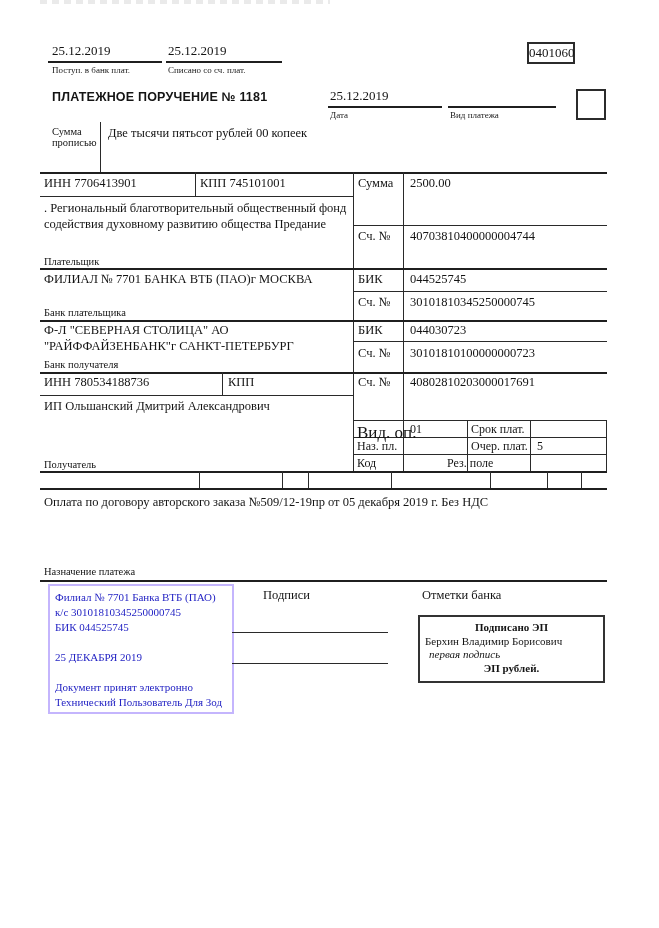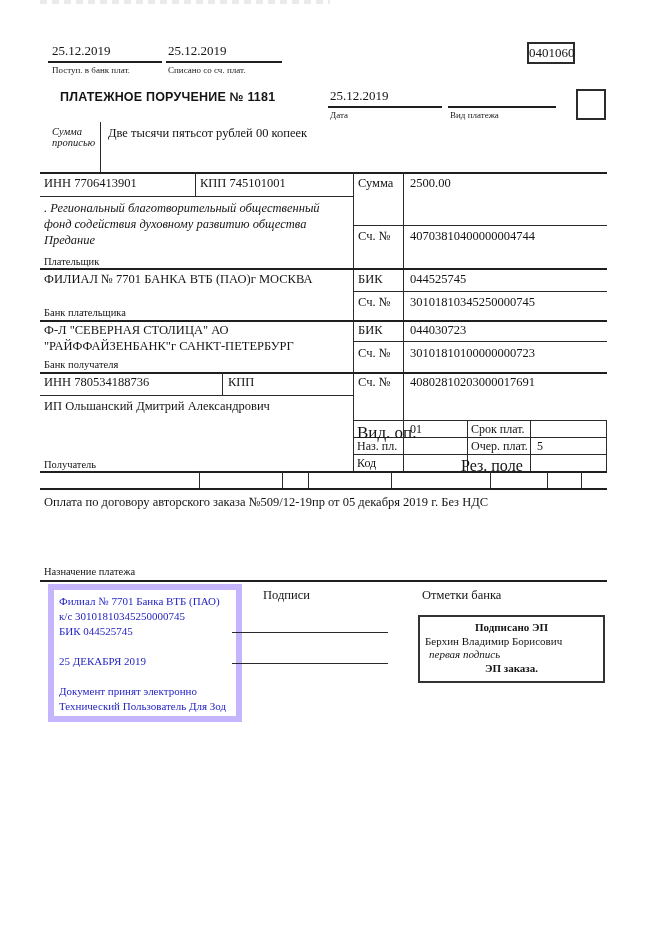--- a/index.html
+++ b/index.html
@@ -7,32 +7,32 @@
     position:relative;
     width:659px;height:928px;
     background:#ffffff;
     font-family:"Liberation Serif","DejaVu Serif",serif;
     color:#141414;
     overflow:hidden;
   }
   .t{position:absolute;font-size:12.5px;white-space:nowrap;line-height:1.15;}
   .sm{position:absolute;font-size:9px;white-space:nowrap;color:#1a1a1a;}
   .lbl{position:absolute;font-size:10.5px;white-space:nowrap;}
-  .wrap{white-space:normal;font-style:italic;}
+  .wrap{white-space:normal;}
   .hl{position:absolute;background:#2a2a2a;height:1px;}
   .hl2{position:absolute;background:#1f1f1f;height:2px;}
   .vl{position:absolute;background:#2a2a2a;width:1px;}
   .box{position:absolute;border:2px solid #2b2b2b;background:#fff;}
   .title{
     position:absolute;font-family:"Liberation Sans","DejaVu Sans",sans-serif;
     font-weight:bold;font-size:12.5px;white-space:nowrap;letter-spacing:.2px;
   }
   .stamp{
     position:absolute;left:48px;top:584px;width:172px;height:118px;
-    border:6px solid #c4b5fd;color:#2424c4;
+    border:2px solid #c4b5fd;color:#2424c4;
     font-size:11px;line-height:15px;padding:4px 5px;
   }
   .stamp div{white-space:normal;}
   .gap{height:15px;}
   .esign{position:absolute;left:418px;top:615px;width:173px;height:56px;
     border:2px solid #333;padding:4px 5px;font-size:11px;line-height:13.5px;}
   .esign .c{text-align:center;}
   .b{font-weight:bold;}
   .i{font-style:italic;}
   .artifact{position:absolute;left:40px;top:0;width:290px;height:4px;opacity:.55;
@@ -50,21 +50,21 @@
   <div class="sm" style="left:52px;top:65px">Поступ. в банк плат.</div>
 
   <div class="t" style="left:168px;top:44px;font-size:13px">25.12.2019</div>
   <div class="hl2" style="left:166px;top:61px;width:116px"></div>
   <div class="sm" style="left:168px;top:65px">Списано со сч. плат.</div>
 
   <div class="box" style="left:527px;top:42px;width:44px;height:18px;text-align:left;font-size:13px;line-height:18px">
     <span>0401060</span>
   </div>
 
-  <div class="title" style="left:60px;top:90px">ПЛАТЕЖНОЕ ПОРУЧЕНИЕ № 1181</div>
+  <div class="title" style="left:52px;top:90px">ПЛАТЕЖНОЕ ПОРУЧЕНИЕ № 1181</div>
   <div class="t" style="left:330px;top:89px;font-size:13px">25.12.2019</div>
   <div class="hl2" style="left:328px;top:106px;width:114px"></div>
   <div class="sm" style="left:330px;top:110px">Дата</div>
   <div class="hl2" style="left:448px;top:106px;width:108px"></div>
   <div class="sm" style="left:450px;top:110px">Вид платежа</div>
   <div class="box" style="left:576px;top:89px;width:26px;height:27px"></div>
 
   <div class="lbl wrap" style="left:52px;top:126px;width:46px">Сумма прописью</div>
   <div class="vl" style="left:100px;top:122px;height:50px"></div>
   <div class="t" style="left:108px;top:126px">Две тысячи пятьсот рублей 00 копеек</div>
@@ -120,21 +120,21 @@
   <div class="vl" style="left:467px;top:420px;height:51px"></div>
   <div class="vl" style="left:530px;top:420px;height:51px"></div>
   <div class="vl" style="left:606px;top:420px;height:51px"></div>
   <div class="t" style="left:357px;top:423px;font-size:17px">Вид. оп.</div>
   <div class="t" style="left:410px;top:423px;font-size:12px">01</div>
   <div class="t" style="left:471px;top:423px;font-size:12px">Срок плат.</div>
   <div class="t" style="left:357px;top:440px;font-size:12px">Наз. пл.</div>
   <div class="t" style="left:471px;top:440px;font-size:12px">Очер. плат.</div>
   <div class="t" style="left:537px;top:440px;font-size:12px">5</div>
   <div class="t" style="left:357px;top:457px;font-size:12px">Код</div>
-  <div class="t" style="left:461px;top:457px;font-size:16px">Рез. поле</div>
+  <div class="t" style="left:447px;top:457px;font-size:12px">Рез. поле</div>
   <div class="lbl" style="left:44px;top:459px">Получатель</div>
 
   <div class="hl2" style="left:40px;top:471px;width:567px"></div>
   <div class="vl" style="left:199px;top:471px;height:17px"></div>
   <div class="vl" style="left:282px;top:471px;height:17px"></div>
   <div class="vl" style="left:308px;top:471px;height:17px"></div>
   <div class="vl" style="left:391px;top:471px;height:17px"></div>
   <div class="vl" style="left:490px;top:471px;height:17px"></div>
   <div class="vl" style="left:547px;top:471px;height:17px"></div>
   <div class="vl" style="left:581px;top:471px;height:17px"></div>
@@ -158,16 +158,16 @@
   <div class="t" style="left:263px;top:588px">Подписи</div>
   <div class="t" style="left:422px;top:588px">Отметки банка</div>
 
   <div class="hl" style="left:232px;top:632px;width:156px"></div>
   <div class="hl" style="left:232px;top:663px;width:156px"></div>
 
   <div class="esign">
     <div class="c b">Подписано ЭП</div>
     <div>Берхин Владимир Борисович</div>
     <div class="i" style="padding-left:4px">первая подпись</div>
-    <div class="c b">ЭП заказа.</div>
+    <div class="c b">ЭП рублей.</div>
   </div>
 
 </div>
 
 </body></html>

